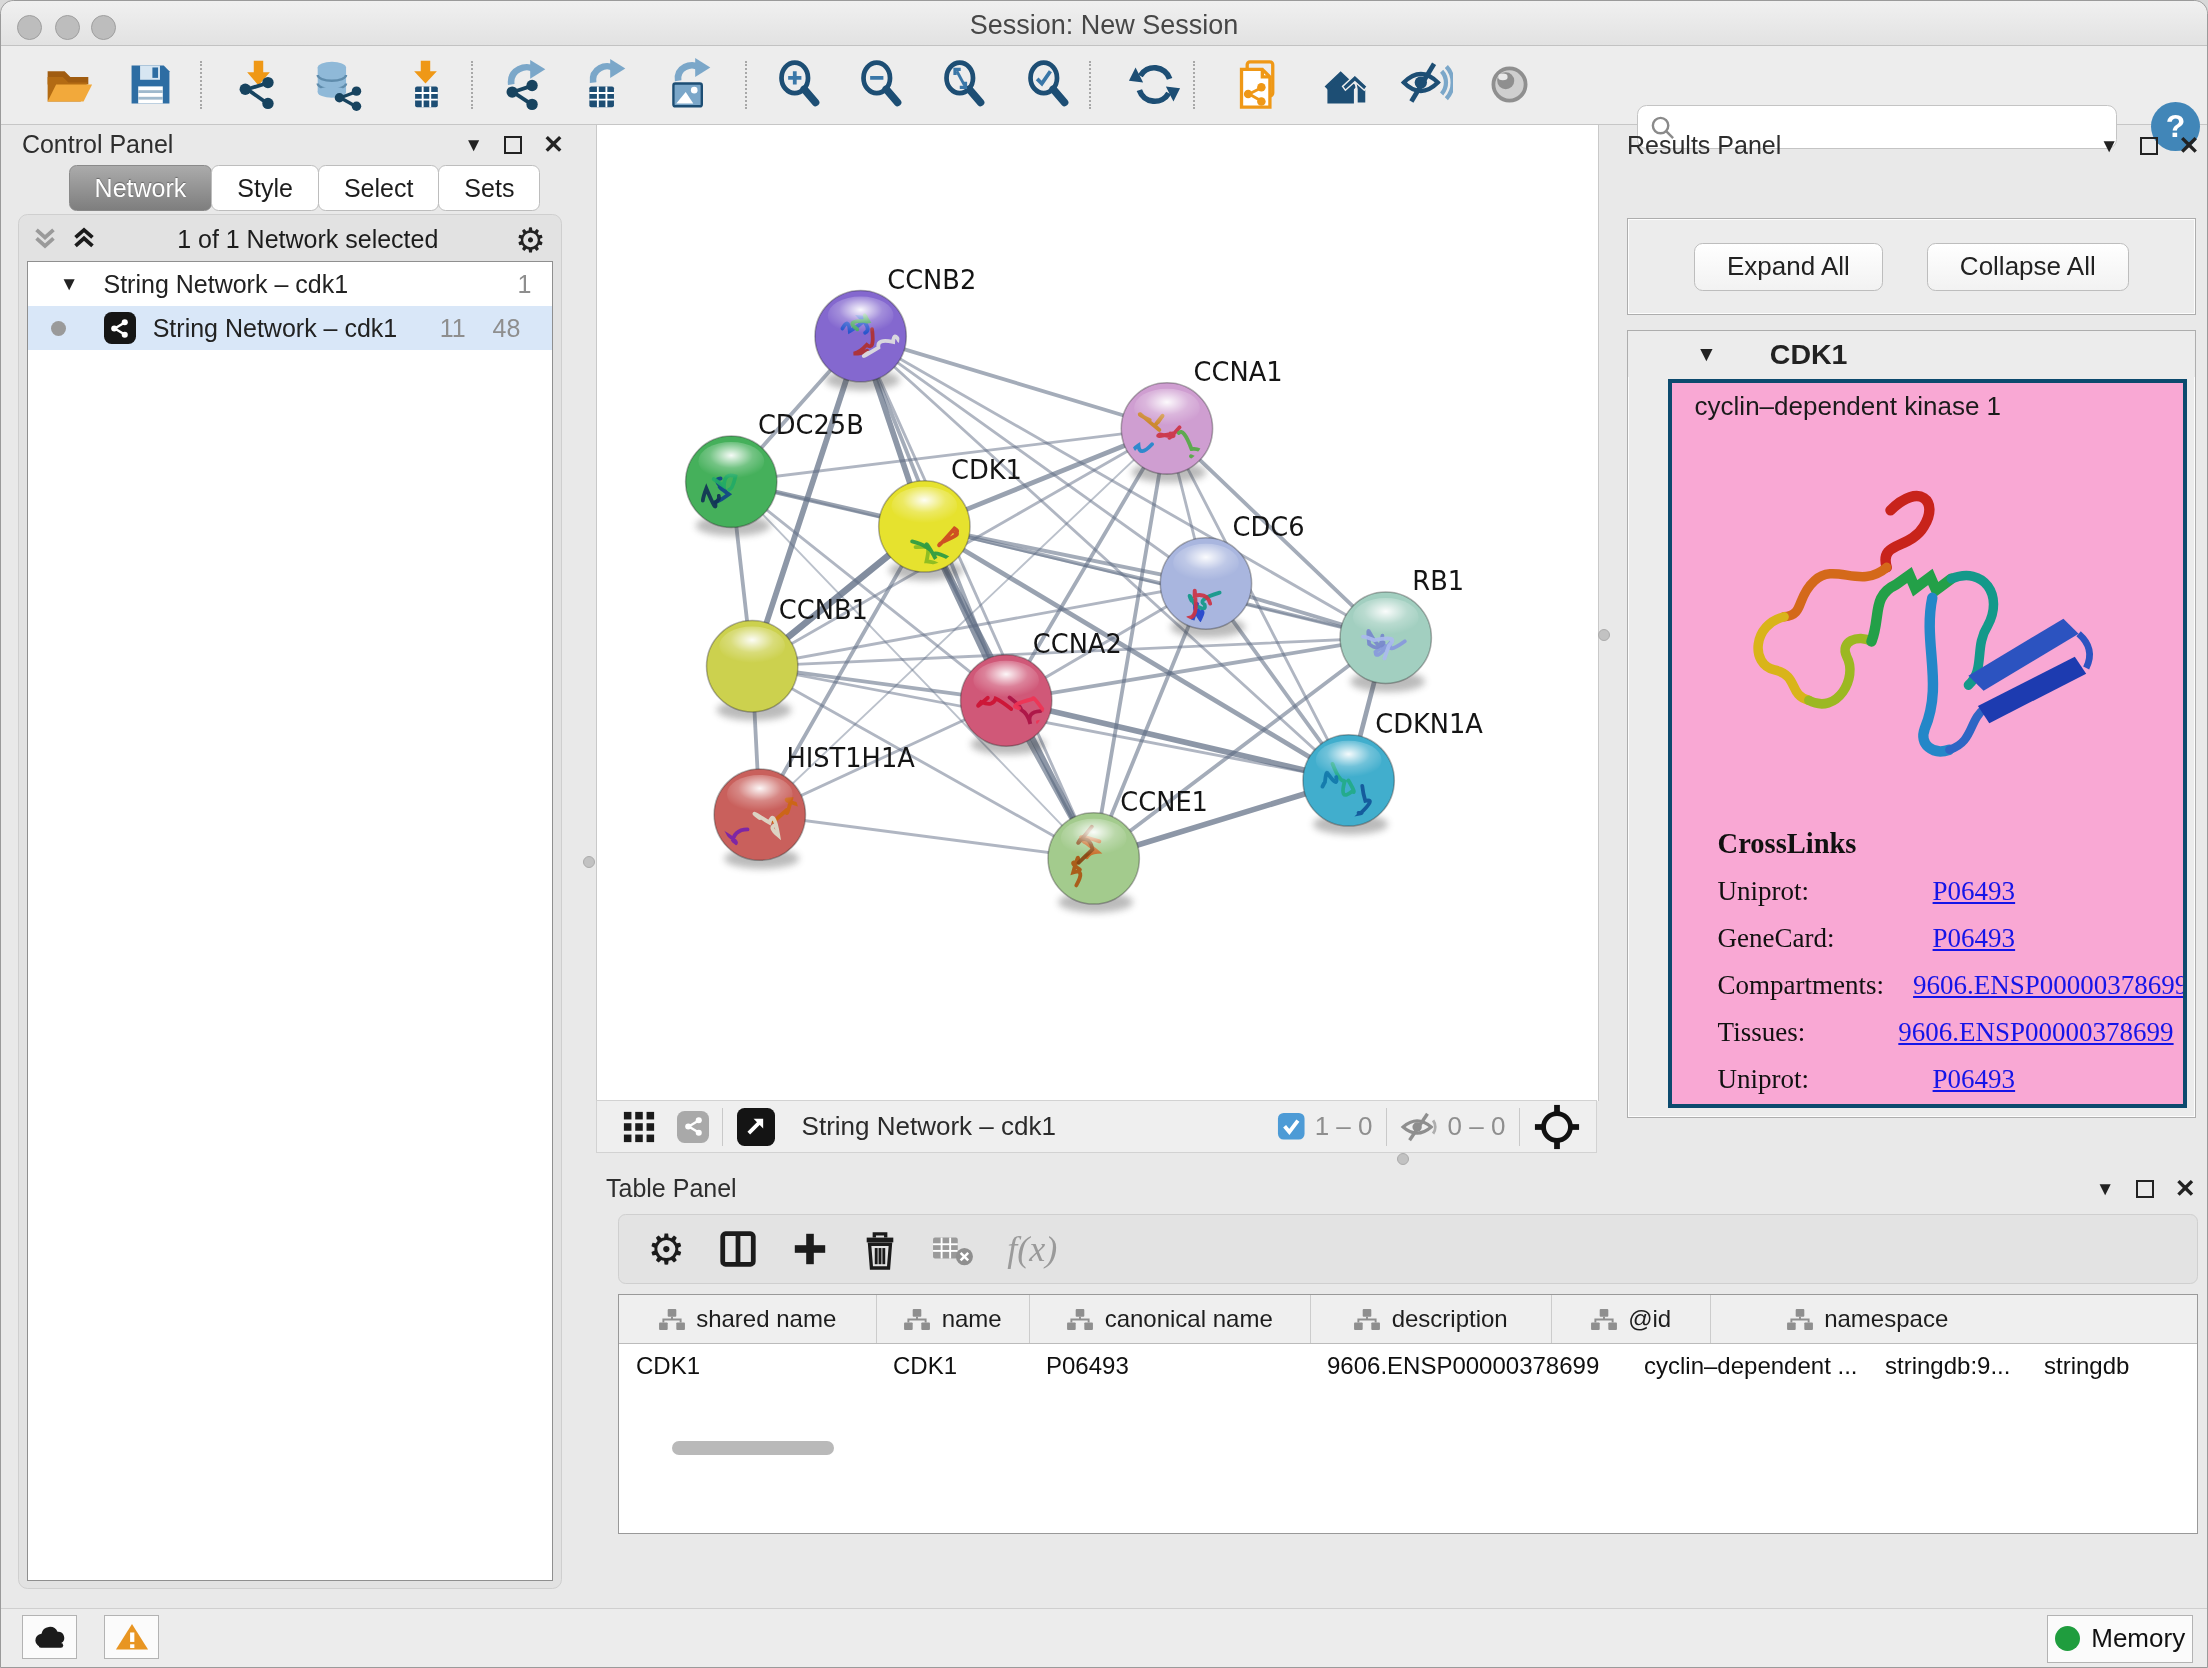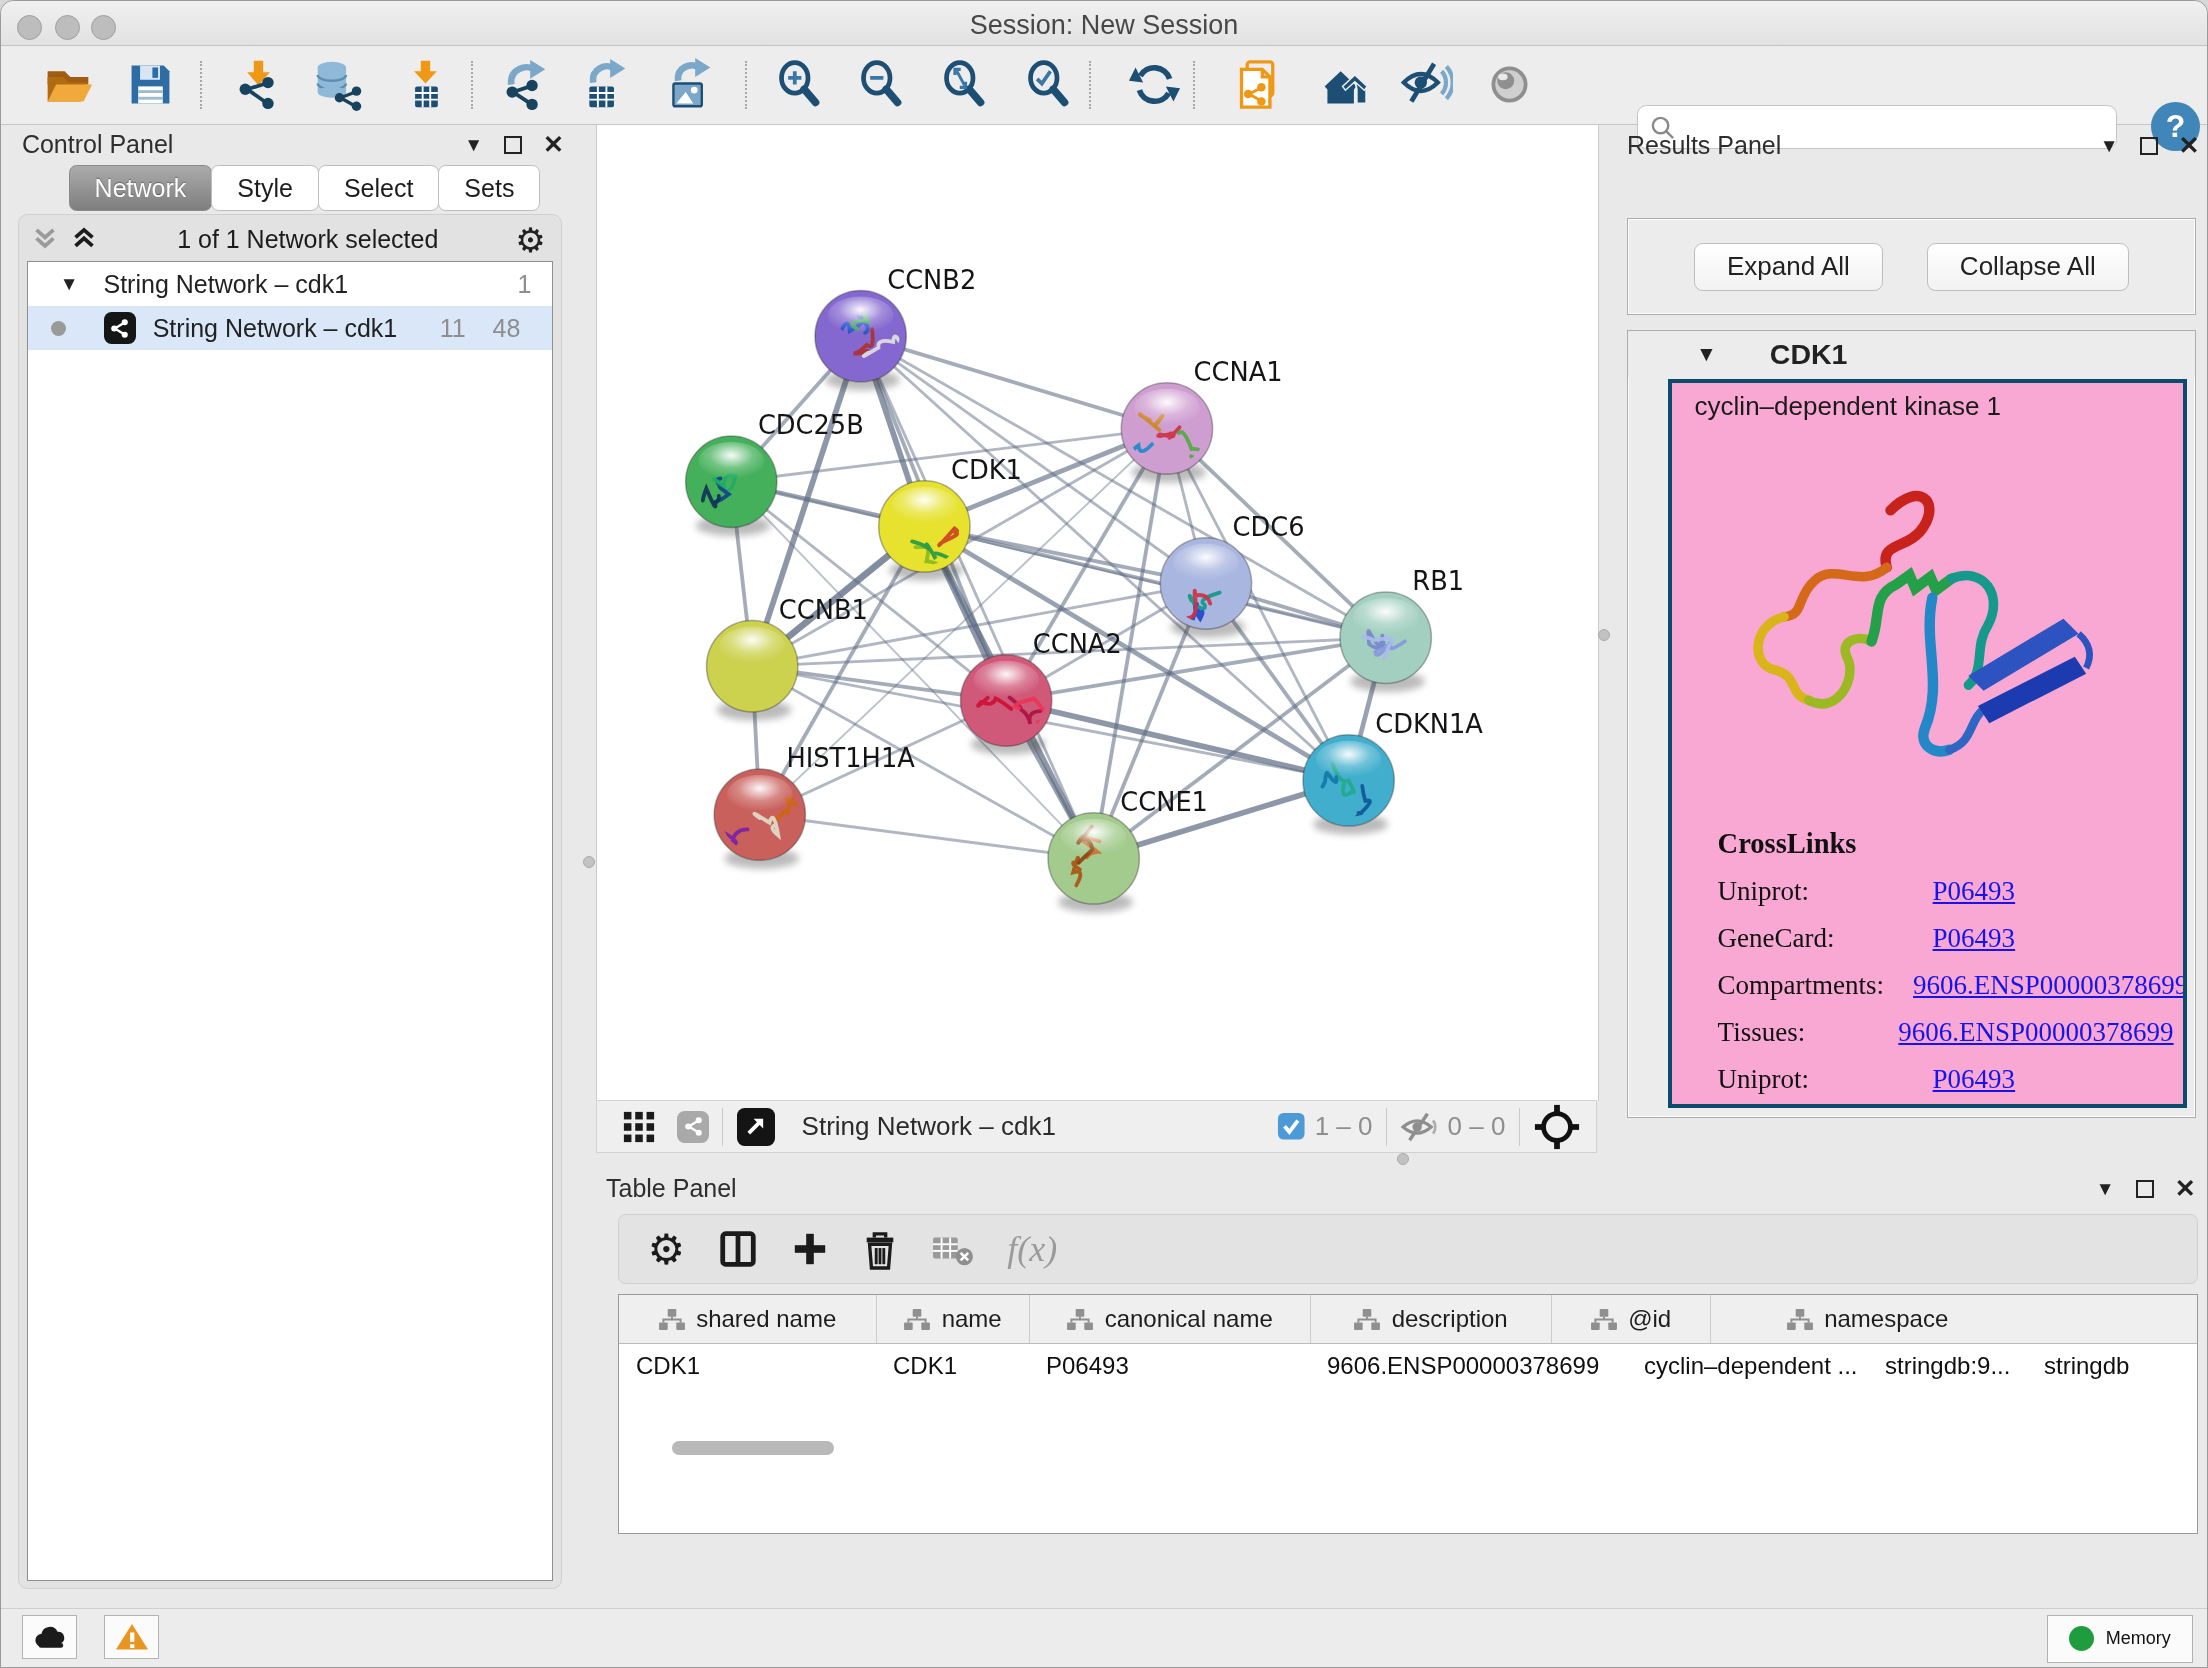--- a/index.html
+++ b/index.html
@@ -79,21 +79,21 @@
   .hcell{display:flex;align-items:center;justify-content:center;gap:11.4px;border-left:1px solid #ccc;
          box-sizing:border-box;font-size:24px;color:#1d1d1d;flex-shrink:0;overflow:hidden;white-space:nowrap;}
   .hcell:first-child{border-left:none;}
   .brow{display:flex;height:44px;align-items:center;}
   .bcell{padding-left:17px;font-size:24px;color:#101010;box-sizing:border-box;flex-shrink:0;overflow:hidden;white-space:nowrap;}
   #hscroll{left:53px;bottom:78px;width:162px;height:14.3px;background:#b9b9b9;border-radius:7.6px;}
   #tp-tabs{left:0;right:0;top:388px;display:flex;justify-content:center;}
   
   #statusbar{left:0;top:1607px;width:100%;height:61px;background:#ececec;border-top:1px solid #cfcfcf;}
   .sbtn{top:5.7px;height:44px;background:#fbfbfb;border:1.9px solid #b3b3b3;display:flex;align-items:center;justify-content:center;box-sizing:border-box;}
-  #memorybtn{left:2046px;width:146px;height:48px;gap:11.4px;font-size:18px;color:#111;}
+  #memorybtn{left:2046px;width:146px;height:48px;gap:11.4px;font-size:26px;color:#111;}
   .dotgrn{width:25px;height:25px;border-radius:50%;background:#1f9d3e;}
   .splitdot{width:12.4px;height:12.4px;border-radius:50%;background:#c2c2c2;border:1px solid #ababab;box-sizing:border-box;}
   svg text{font-family:"DejaVu Sans",sans-serif;}
 </style>
 </head>
 <body>
 
 <div id="app">
 
   <div id="titlebar" class="abs">

